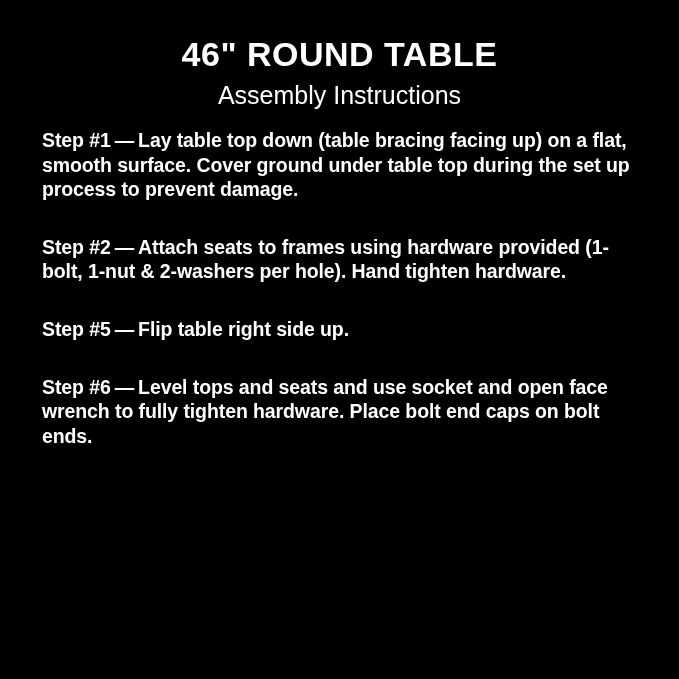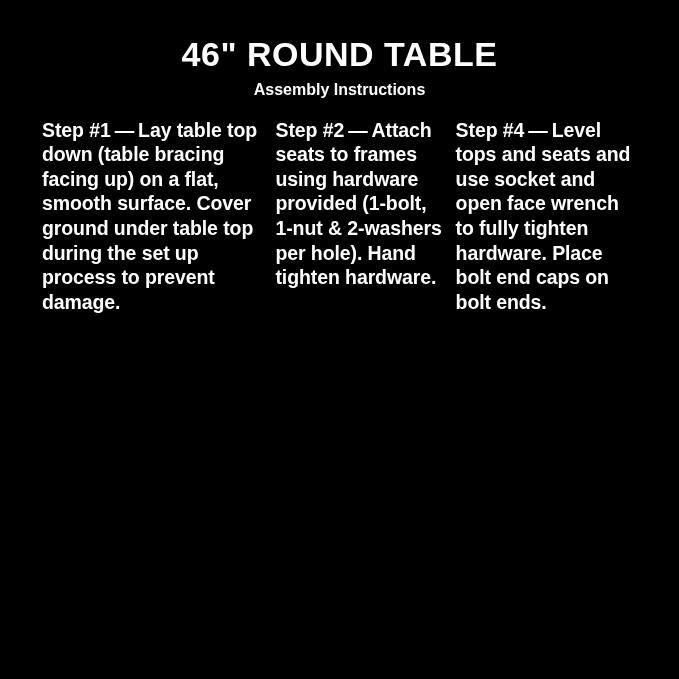--- a/index.html
+++ b/index.html
@@ -25,28 +25,28 @@
   .title {
     text-align: center;
     font-size: 34px;
     font-weight: bold;
     letter-spacing: 0.5px;
     line-height: 1.1;
     margin: 8px 0 2px 0;
   }
   .subtitle {
     text-align: center;
-    font-size: 16px;
-    font-weight: bold;
+    font-size: 25px;
+    font-weight: normal;
     line-height: 1.15;
     margin: 6px 0 18px 0;
   }
   .steps {
     display: flex;
-    flex-direction: row;
+    flex-direction: column;
     gap: 13px;
   }
   .step {
     font-size: 19.5px;
     font-weight: bold;
     line-height: 1.26;
     margin-bottom: 20px;
     letter-spacing: -0.1px;
   }
   .step:last-child {
@@ -72,19 +72,22 @@
     <div class="step">
       <span class="step-label">Step #1</span><span class="dash">—</span><span>Lay table top down (table bracing facing up) on a flat, smooth surface. Cover ground under table top during the set up process to prevent damage.</span>
     </div>
 
 
     <div class="step">
       <span class="step-label">Step #2</span><span class="dash">—</span><span>Attach seats to frames using hardware provided (1-bolt, 1-nut &amp; 2-washers per hole). Hand tighten hardware.</span>
     </div>
 
 
+    <div class="step">
+      <span class="step-label">Step #5</span><span class="dash">—</span><span>Flip table right side up.</span>
+    </div>
 
     <div class="step">
-      <span class="step-label">Step #4</span><span class="dash">—</span><span>Level tops and seats and use socket and open face wrench to fully tighten hardware. Place bolt end caps on bolt ends.</span>
+      <span class="step-label">Step #6</span><span class="dash">—</span><span>Level tops and seats and use socket and open face wrench to fully tighten hardware. Place bolt end caps on bolt ends.</span>
     </div>
 
   </div>
 </div>
 
 </body></html>

